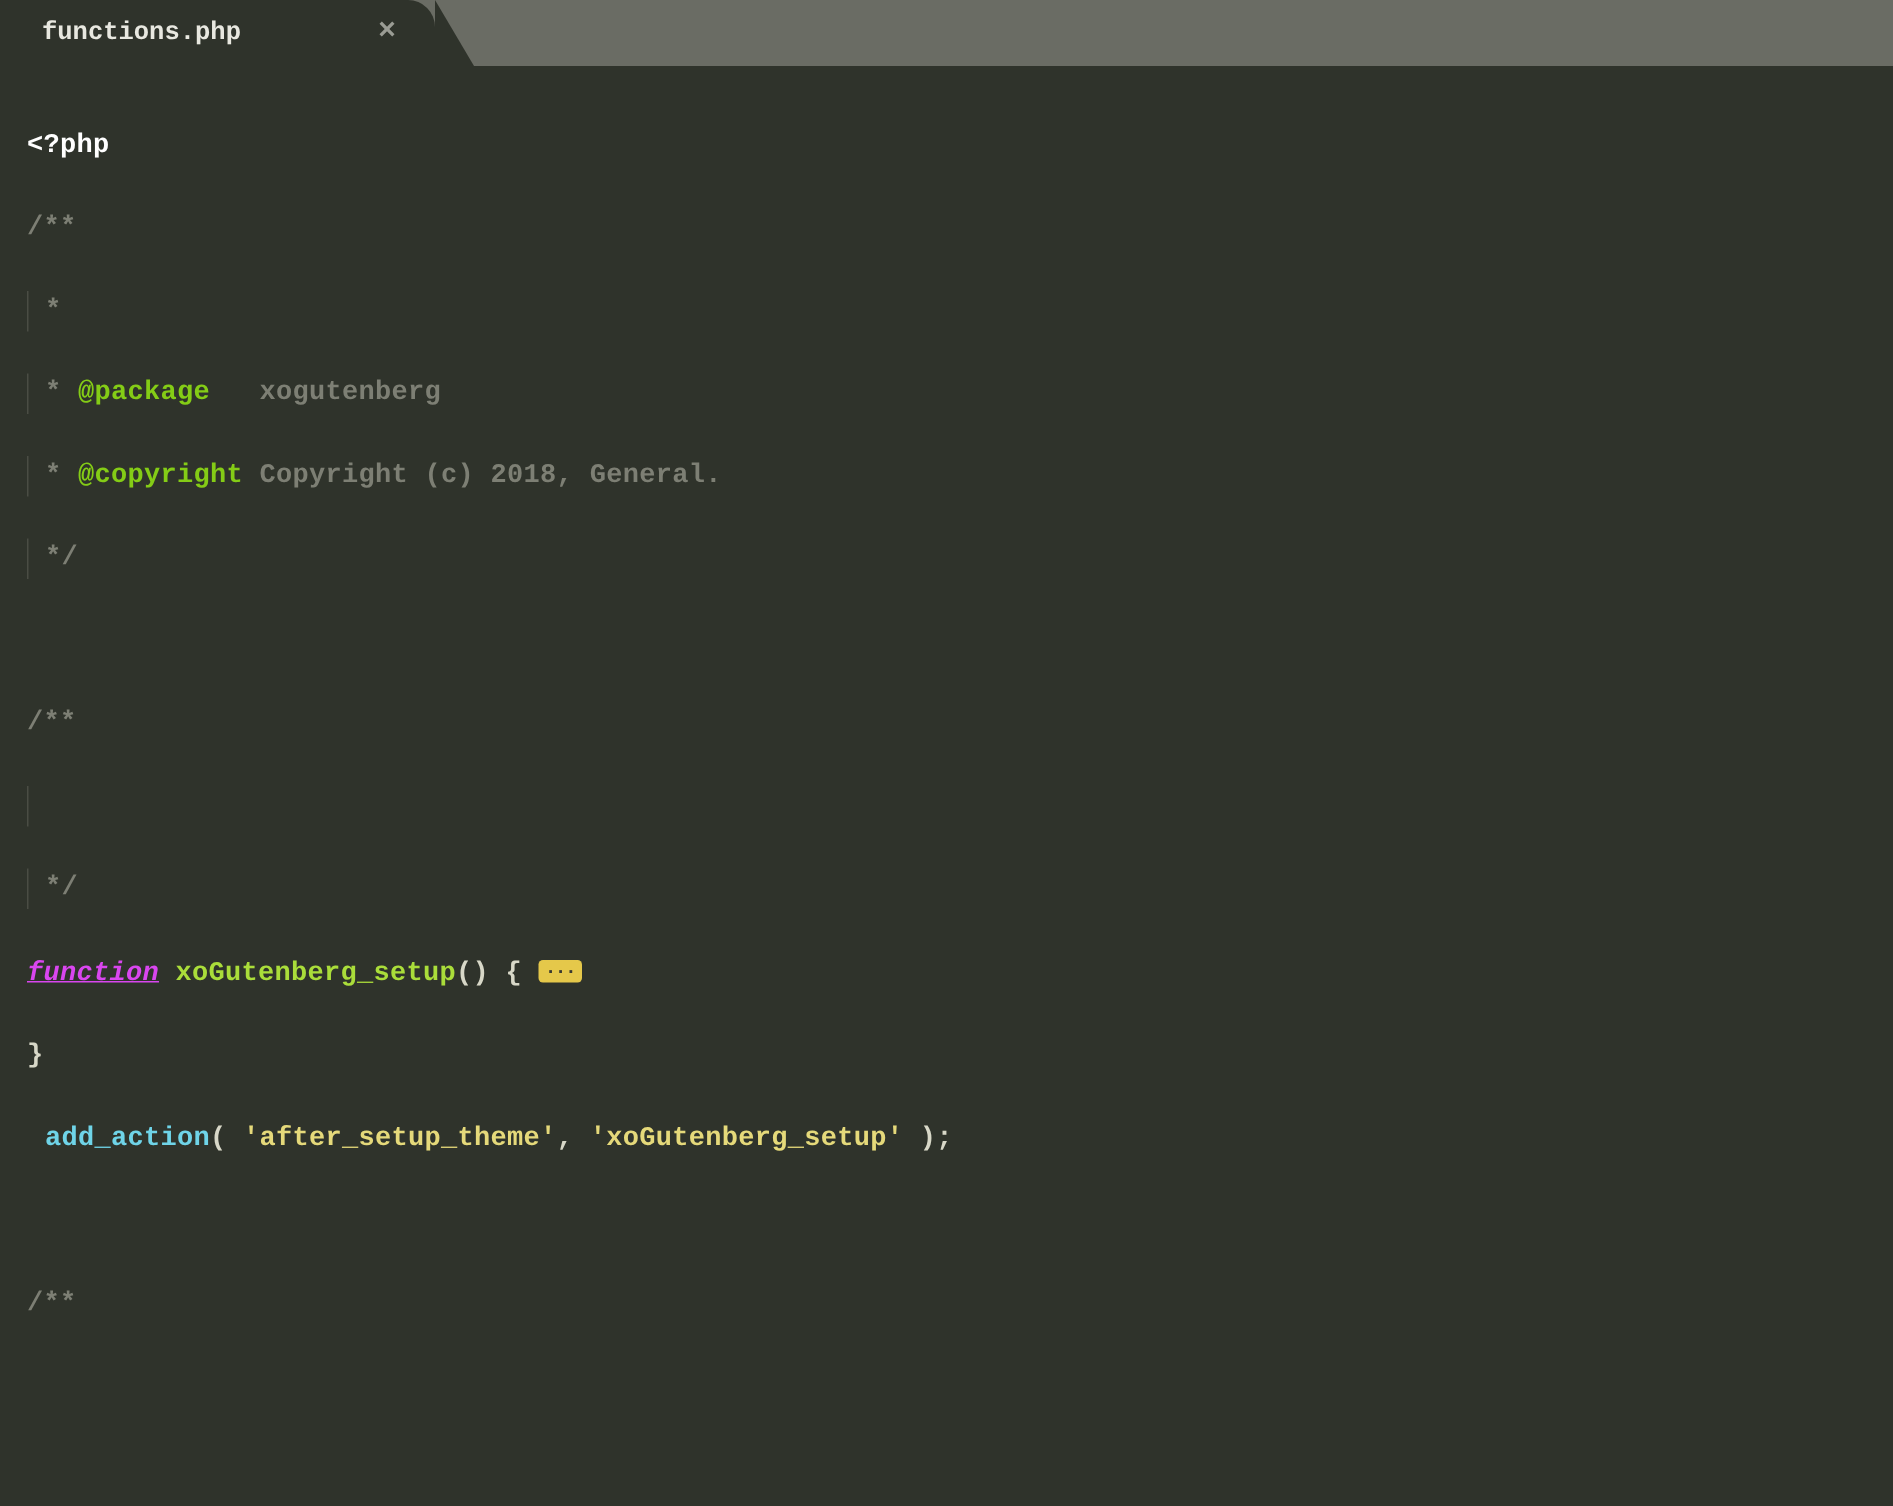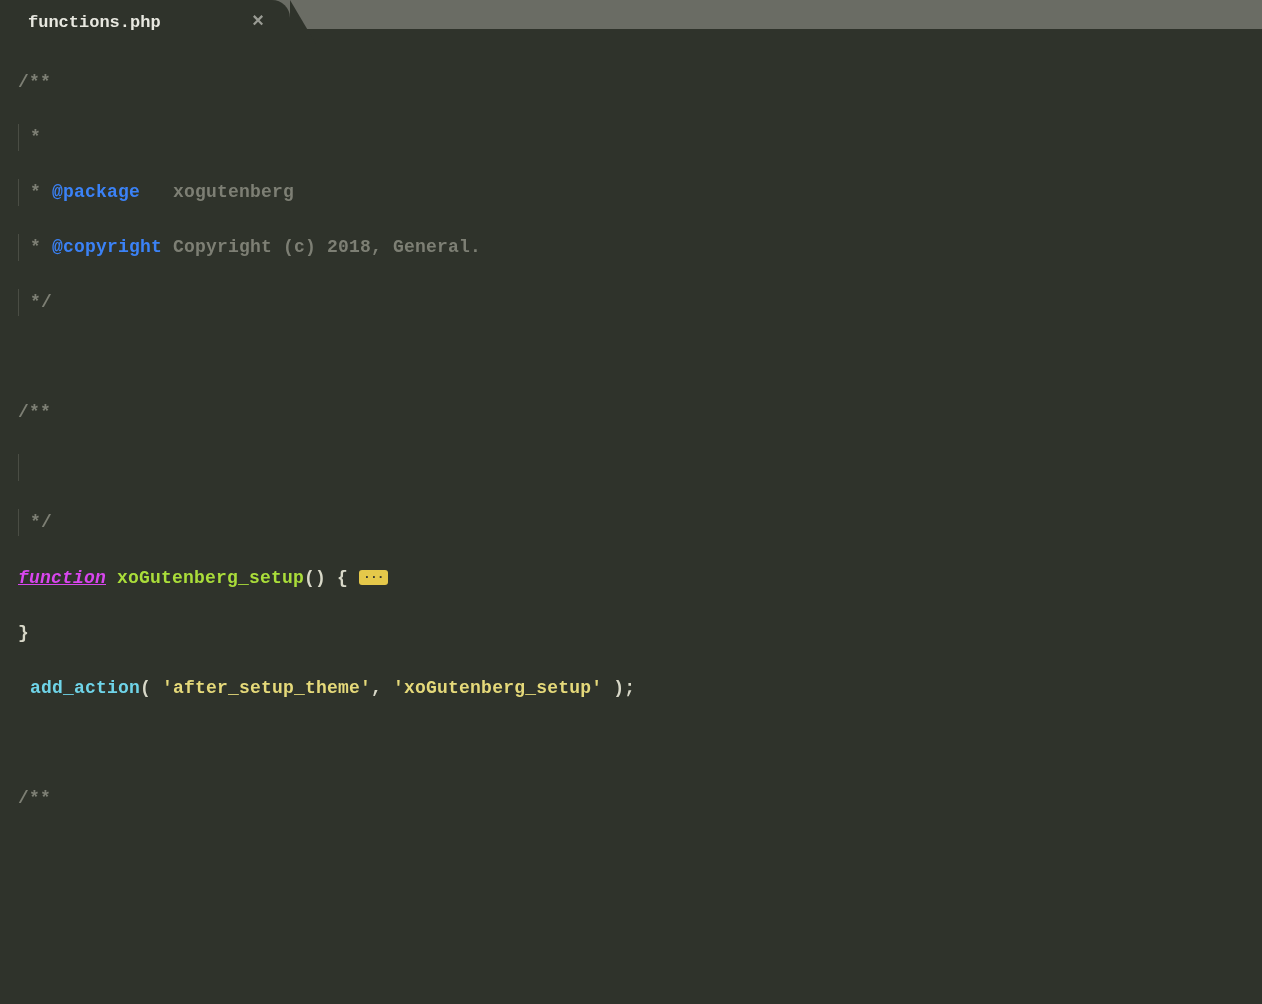--- a/index.html
+++ b/index.html
@@ -7,21 +7,21 @@
     background: #2f332b;
     font-family: 'Menlo', 'Consolas', 'Courier New', monospace;
     font-size: 18px;
     width: 1262px;
     height: 1004px;
     overflow: hidden;
     color: #d0d0c0;
   }
   .tab-bar {
     background: #6a6c64;
-    height: 29px;
+    height: 44px;
     display: flex;
     align-items: flex-start;
   }
   .tab {
     background: #2f332b;
     color: #e8e8e0;
     height: 44px;
     display: flex;
     align-items: center;
     padding: 0 20px 0 28px;
@@ -58,21 +58,21 @@
   }
   .line { display: block; min-height: 27.5px; }
   .indent-guide {
     border-left: 1px solid #4a4d44;
     display: inline-block;
     height: 27.5px;
     vertical-align: top;
   }
   .tok-php-open { color: #ffffff; font-weight: 700; }
   .tok-comment { color: #7d7f74; }
-  .tok-doctag { color: #3b82f6; }
+  .tok-doctag { color: #84cc16; }
   .tok-keyword { color: #d946ef; font-style: italic; text-decoration: underline; }
   .tok-funcname { color: #aadd3a; }
   .tok-paren { color: #d8d8c8; }
   .tok-brace { color: #d8d8c8; }
   .tok-func-call { color: #6fd4e8; margin-left: 12px; }
   .tok-string { color: #e5d97a; }
   .fold-marker {
     background: #e5c84a;
     color: #3a3a30;
     border-radius: 3px;
@@ -87,20 +87,21 @@
 <body>
 
 <div class="tab-bar">
   <div class="tab">
     <span>functions.php</span>
     <span class="tab-close">×</span>
   </div>
 </div>
 
 <div class="editor">
+<span class="line"><span class="tok-php-open">&lt;?php</span></span>
 <span class="line"><span class="tok-comment">/**</span></span>
 <span class="line"><span class="indent-guide"></span><span class="tok-comment"> *</span></span>
 <span class="line"><span class="indent-guide"></span><span class="tok-comment"> * </span><span class="tok-doctag">@package</span><span class="tok-comment">   xogutenberg</span></span>
 <span class="line"><span class="indent-guide"></span><span class="tok-comment"> * </span><span class="tok-doctag">@copyright</span><span class="tok-comment"> Copyright (c) 2018, General.</span></span>
 <span class="line"><span class="indent-guide"></span><span class="tok-comment"> */</span></span>
 <span class="line"></span>
 <span class="line"><span class="tok-comment">/**</span></span>
 <span class="line"><span class="indent-guide"></span></span>
 <span class="line"><span class="indent-guide"></span><span class="tok-comment"> */</span></span>
 <span class="line"><span class="tok-keyword">function</span><span class="tok-funcname"> xoGutenberg_setup</span><span class="tok-paren">()</span><span class="tok-brace"> {</span> <span class="fold-marker">···</span></span>

